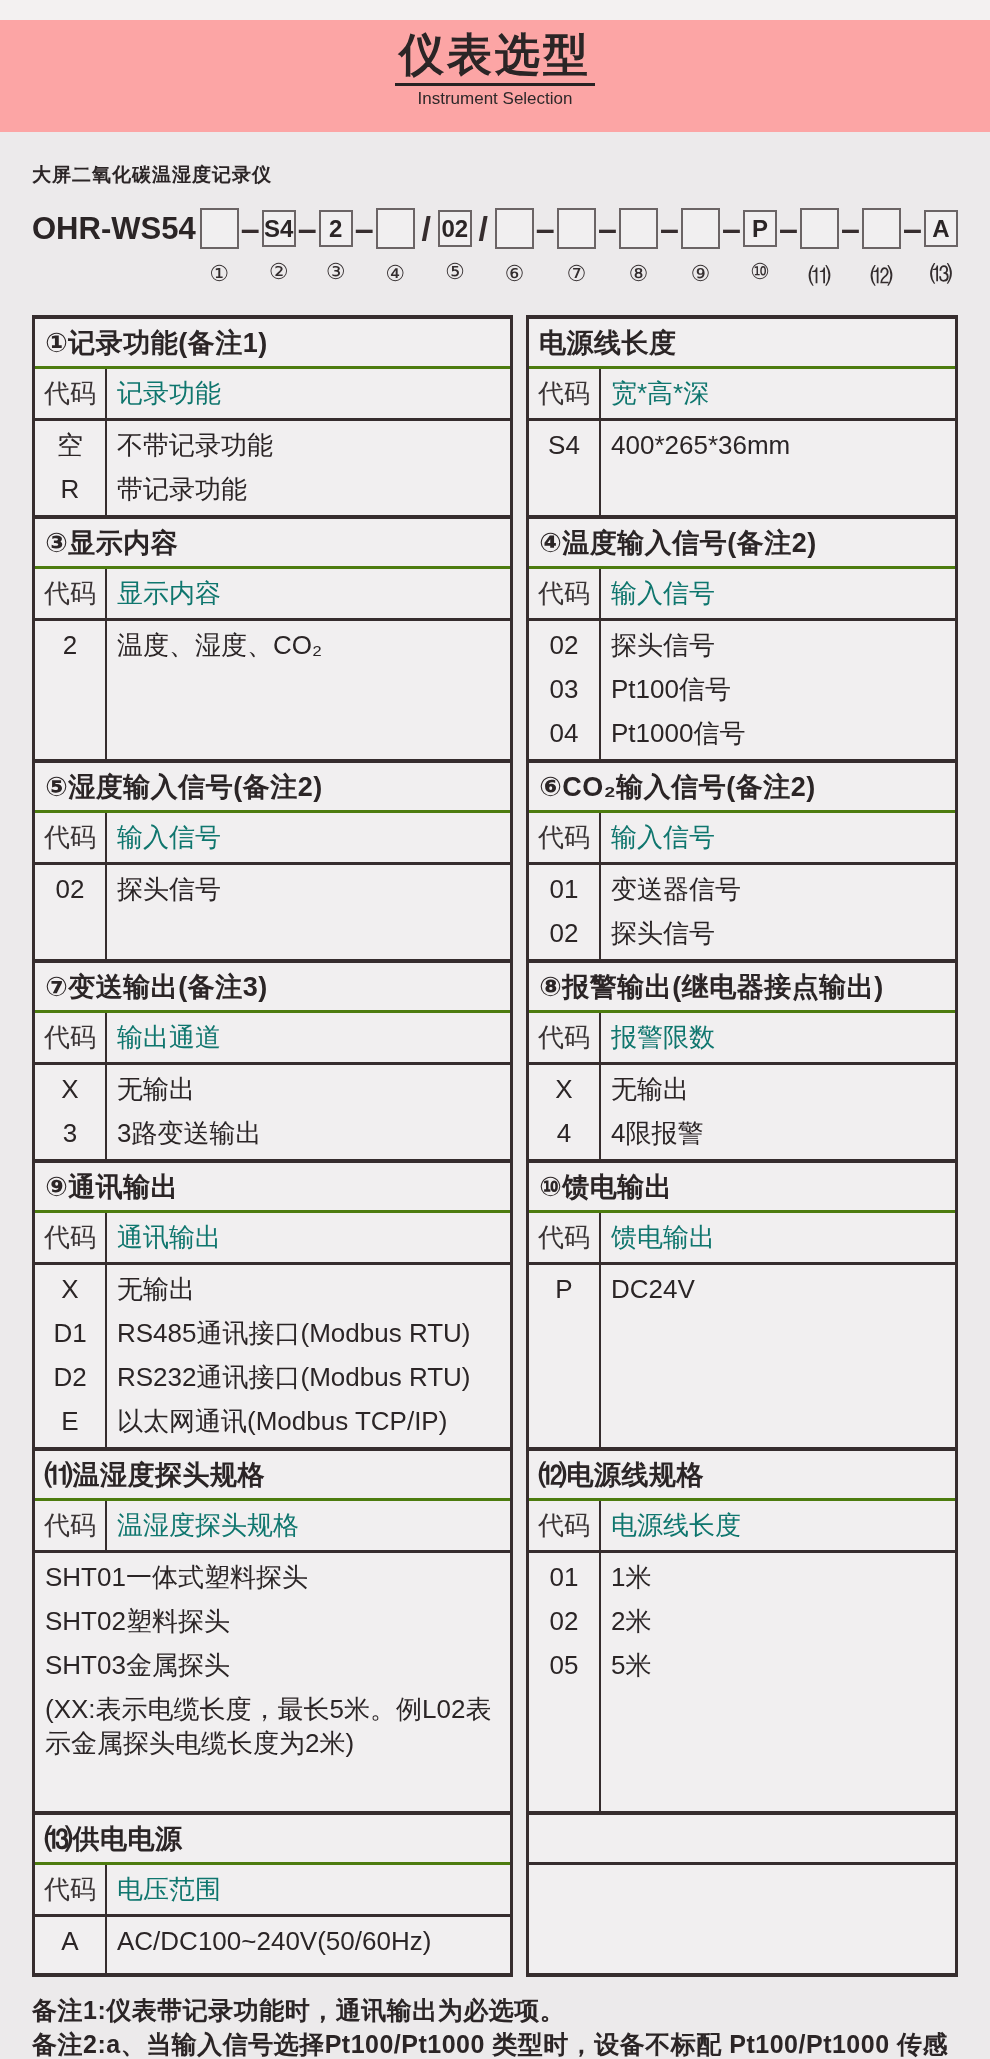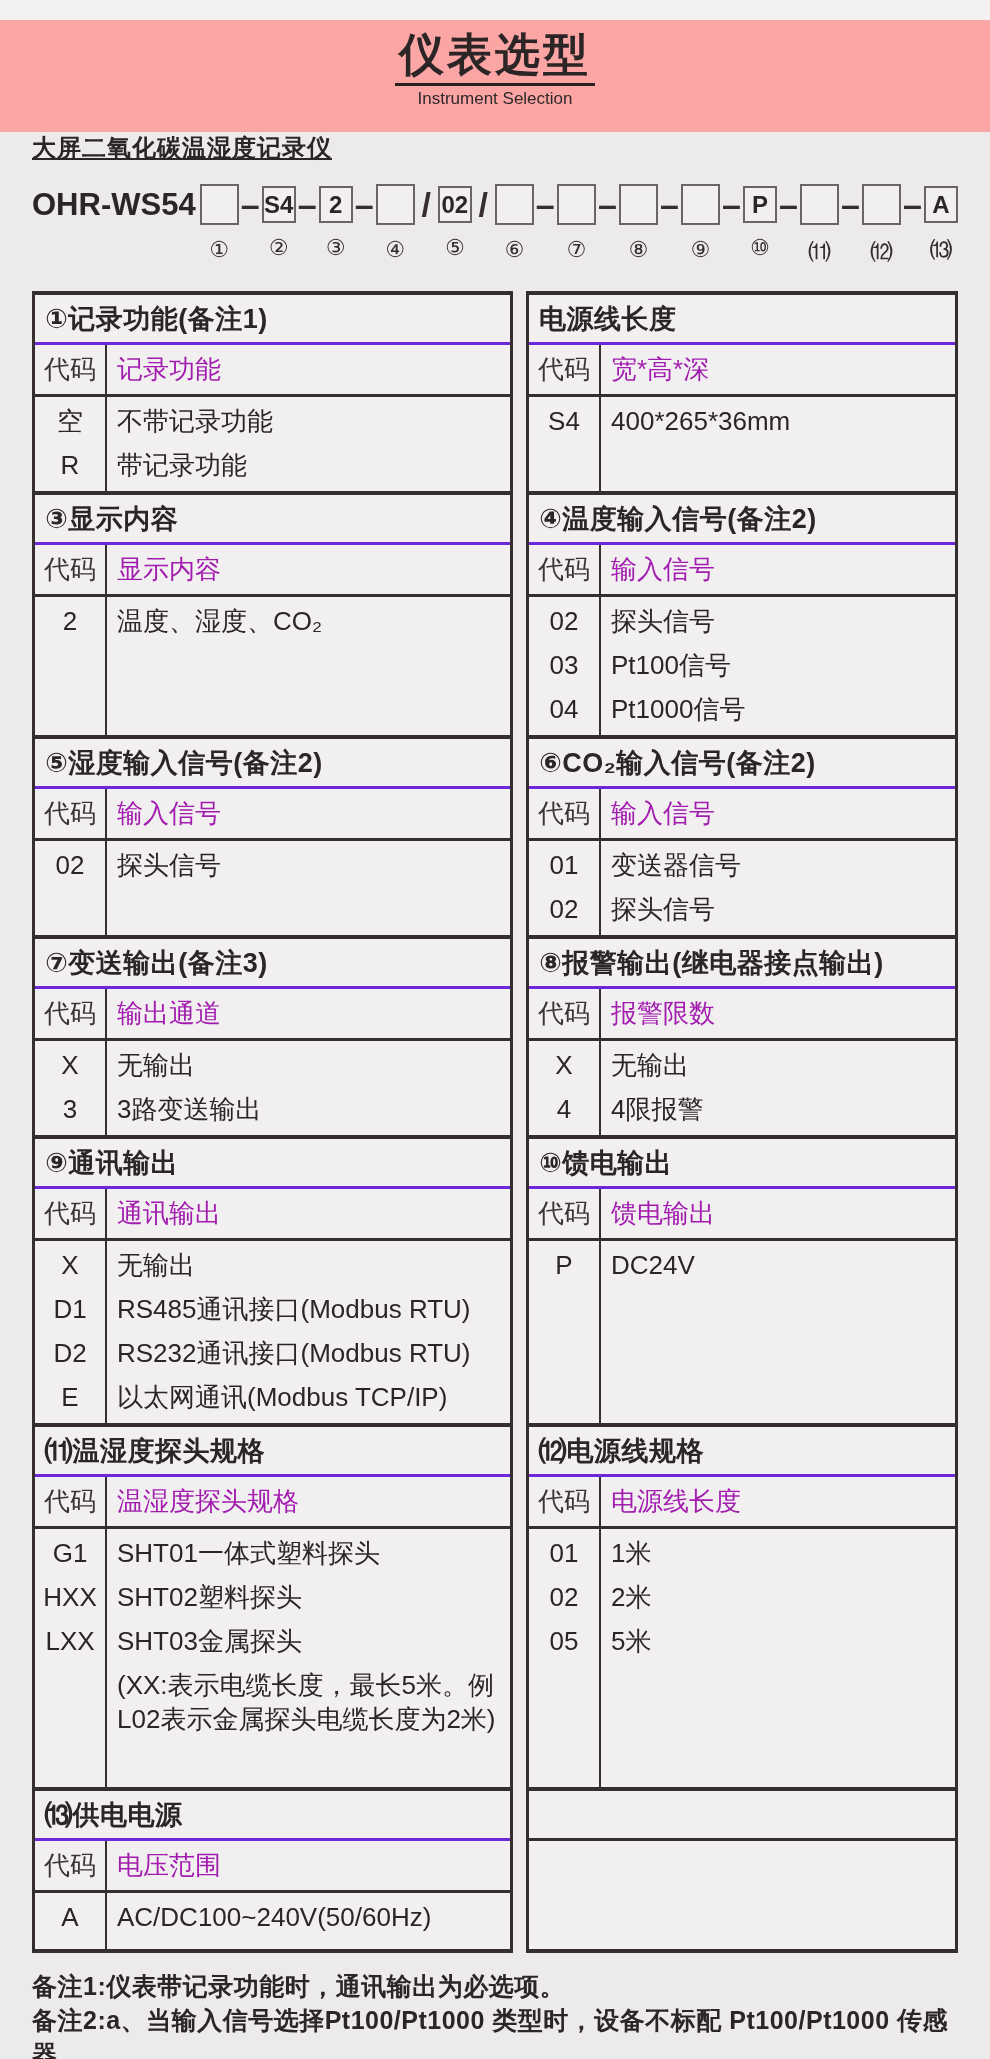--- a/index.html
+++ b/index.html
@@ -8,43 +8,43 @@
     background:#eceaeb;color:#2b2526;
     font-family:"Liberation Sans","DejaVu Sans",sans-serif;
     -webkit-font-smoothing:antialiased;
   }
   .topstrip{height:20px;background:#f3f1f1;}
   .band{background:#fca5a5;height:112px;text-align:center;padding-top:10px;box-sizing:border-box;}
   .title-cn{display:inline-block;font-size:45px;font-weight:700;letter-spacing:3px;
     border-bottom:3px solid #282223;padding:0 4px 3px;line-height:1.1;}
   .title-en{font-size:17px;margin-top:3px;font-weight:400;color:#2e2829;}
   .content{padding:0 32px;}
-  .product-name{font-size:24px;font-weight:600;letter-spacing:1px;text-decoration:underline;}
+  .product-name{margin-top:30px;font-size:19px;font-weight:600;letter-spacing:1px;}
   
   .model-row{margin-top:20px;display:flex;align-items:flex-start;width:926px;}
   .prefix{font-size:31px;font-weight:600;line-height:42px;white-space:nowrap;margin-right:4px;letter-spacing:0px;}
   .seg{display:flex;flex-direction:column;align-items:center;flex:none;}
   .box{box-sizing:border-box;border:2px solid #6b6465;background:#f1eff0;
     display:flex;align-items:center;justify-content:center;
     font-size:24px;font-weight:600;}
   .box.filled{width:34px;height:37px;margin-top:2px;}
   .box.empty{width:39px;height:41px;}
   .idx{margin-top:12px;font-size:22px;color:#332d2e;}
   .sep{flex:1;height:41px;display:flex;align-items:center;justify-content:center;
     font-size:34px;font-weight:600;color:#362d2e;min-width:14px;}
   
   .seltable{margin-top:24px;display:grid;grid-template-columns:481px 1fr;column-gap:13px;row-gap:0;}
   .sec{background:#f1eff0;display:flex;flex-direction:column;
     border-left:3px solid #362d2e;border-right:3px solid #362d2e;border-bottom:4px solid #362d2e;}
   .sec.top{border-top:4px solid #362d2e;}
   .sec-title{font-size:27px;font-weight:700;padding:9px 8px 7px 10px;line-height:1.15;
-    border-bottom:3px solid #6d28d9;letter-spacing:.5px;}
+    border-bottom:3px solid #4d7c0f;letter-spacing:.5px;}
   .sec-head{display:flex;border-bottom:3px solid #362d2e;font-weight:500;align-items:center;}
   .sec-head .hcode{width:70px;flex:none;border-right:2px solid #362d2e;text-align:center;padding:7px 0;font-size:26px;color:#3a3435;}
-  .sec-head .hdesc{flex:1;padding:7px 0 7px 10px;font-size:26px;color:#a21caf;}
+  .sec-head .hdesc{flex:1;padding:7px 0 7px 10px;font-size:26px;color:#0f766e;}
   .sec-body{flex:1;display:flex;}
   .codes{width:70px;flex:none;border-right:2px solid #362d2e;text-align:center;padding-top:2px;}
   .codes div{height:44px;line-height:44px;font-size:26px;}
   .descs{flex:1;padding:2px 8px 4px 10px;}
   .descs div{min-height:44px;line-height:44px;font-size:26px;white-space:nowrap;}
   .descs div.multi{white-space:normal;line-height:34px;padding-top:5px;min-height:0;}
   .b1{min-height:92px}.b2{min-height:124px}.b3{min-height:88px}.b4{min-height:80px}
   .b5{min-height:158px}.b6{min-height:258px}.b7{min-height:56px}
   .blank-title{height:47px;border-bottom:3px solid #362d2e;}
   .blank-fill{flex:1;}
@@ -308,25 +308,20 @@
       </div>
     </div>
 
     <div class="sec">
       <div class="sec-title">⑾温湿度探头规格</div>
       <div class="sec-head">
         <div class="hcode">代码</div>
         <div class="hdesc">温湿度探头规格</div>
       </div>
       <div class="sec-body b6">
-        <div class="codes">
-          <div>G1</div>
-          <div>HXX</div>
-          <div>LXX</div>
-        </div>
         <div class="descs">
           <div>SHT01一体式塑料探头</div>
           <div>SHT02塑料探头</div>
           <div>SHT03金属探头</div>
           <div class="multi">(XX:表示电缆长度，最长5米。例L02表示金属探头电缆长度为2米)</div>
         </div>
       </div>
     </div>
     <div class="sec">
       <div class="sec-title">⑿电源线规格</div>

